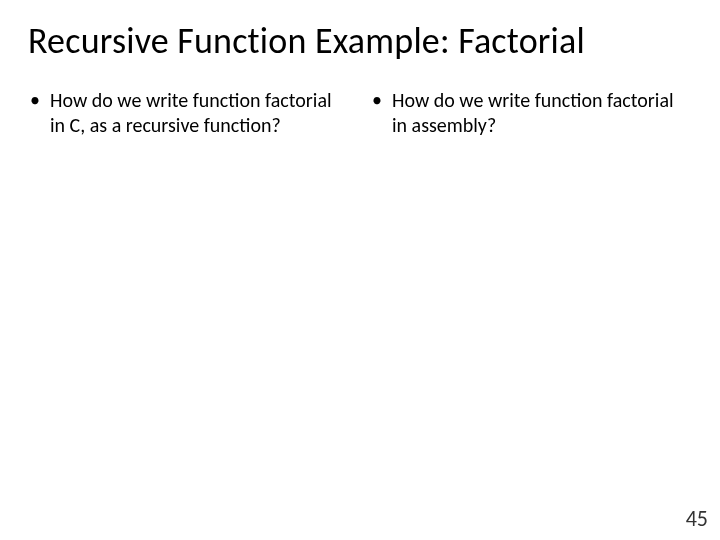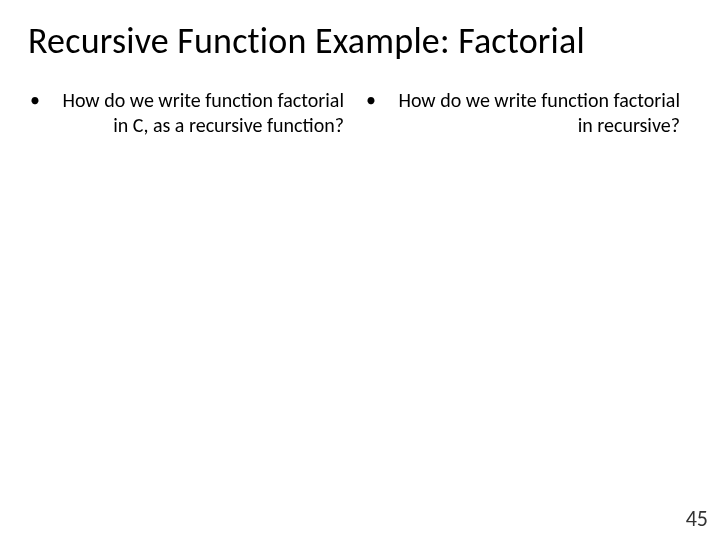--- a/index.html
+++ b/index.html
@@ -6,21 +6,21 @@
   html, body { width: 720px; height: 540px; }
   body {
     font-family: Calibri, "Segoe UI", Arial, sans-serif;
     background: #fff;
     color: #000;
     position: relative;
   }
   .slide {
     width: 720px;
     height: 540px;
-    padding: 22px 40px 20px 28px;
+    padding: 22px 28px 20px 28px;
     position: relative;
   }
   .title {
     font-size: 36px;
     font-weight: 400;
     letter-spacing: 0.2px;
     line-height: 1.1;
     margin-bottom: 26px;
   }
   .columns {
@@ -37,21 +37,20 @@
     line-height: 1.28;
   }
   .bullet-marker {
     width: 22px;
     flex: 0 0 22px;
     text-align: left;
     padding-left: 2px;
   }
   .bullet-text {
     flex: 1;
-    text-align: right;
   }
   .page-number {
     position: absolute;
     right: 12px;
     bottom: 8px;
     font-size: 22px;
     color: #333;
   }
 </style>
 </head>
@@ -63,19 +62,19 @@
   <div class="columns">
     <div class="col">
       <div class="bullet-item">
         <span class="bullet-marker">•</span>
         <span class="bullet-text">How do we write function factorial in C, as a recursive function?</span>
       </div>
     </div>
     <div class="col">
       <div class="bullet-item">
         <span class="bullet-marker">•</span>
-        <span class="bullet-text">How do we write function factorial in recursive?</span>
+        <span class="bullet-text">How do we write function factorial in assembly?</span>
       </div>
     </div>
   </div>
 
   <div class="page-number">45</div>
 </div>
 
 </body></html>

